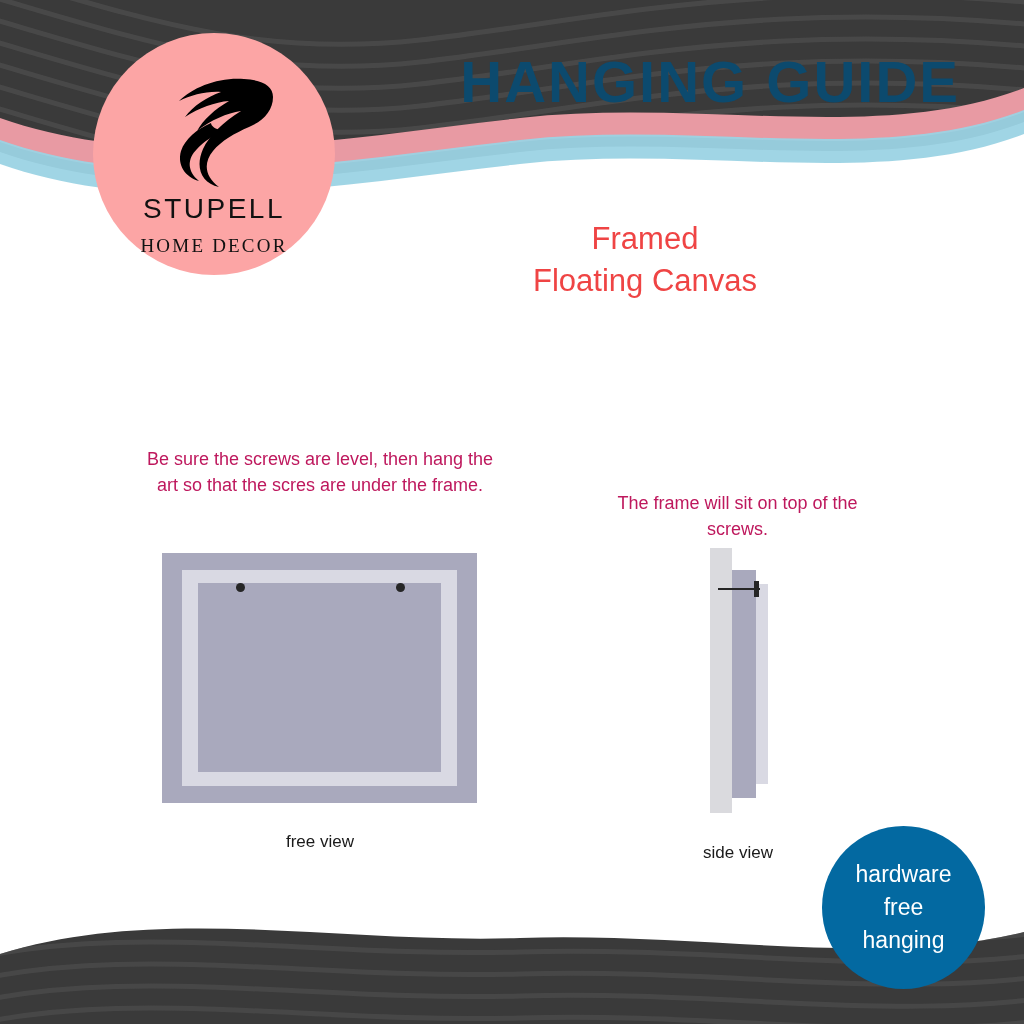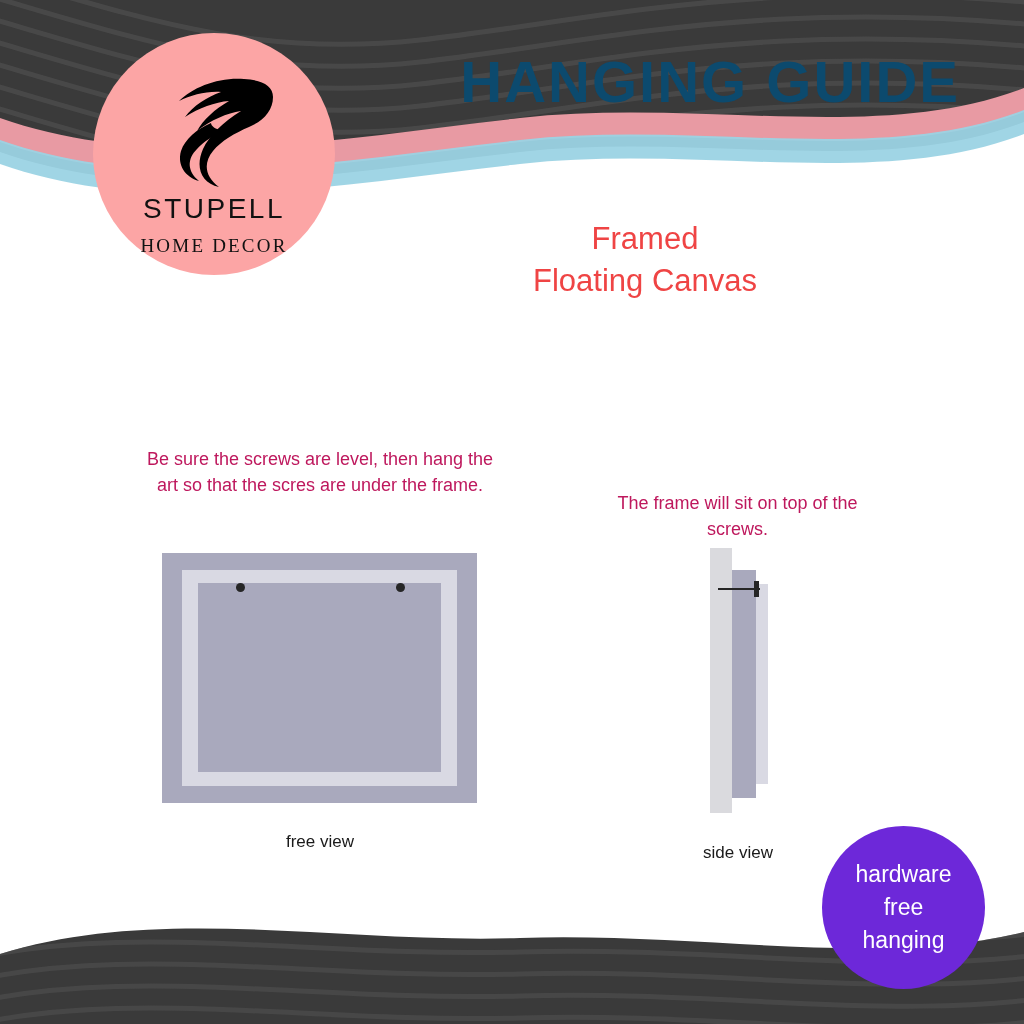--- a/index.html
+++ b/index.html
@@ -207,21 +207,21 @@
   }
 
   
   #hardware-badge {
     position: absolute;
     left: 822px;
     top: 826px;
     width: 163px;
     height: 163px;
     border-radius: 50%;
-    background: #6d28d9;
+    background: #0369a1;
     display: flex;
     flex-direction: column;
     align-items: center;
     justify-content: center;
     color: #ffffff;
     font-size: 23px;
     line-height: 33px;
     z-index: 7;
   }
 </style>

